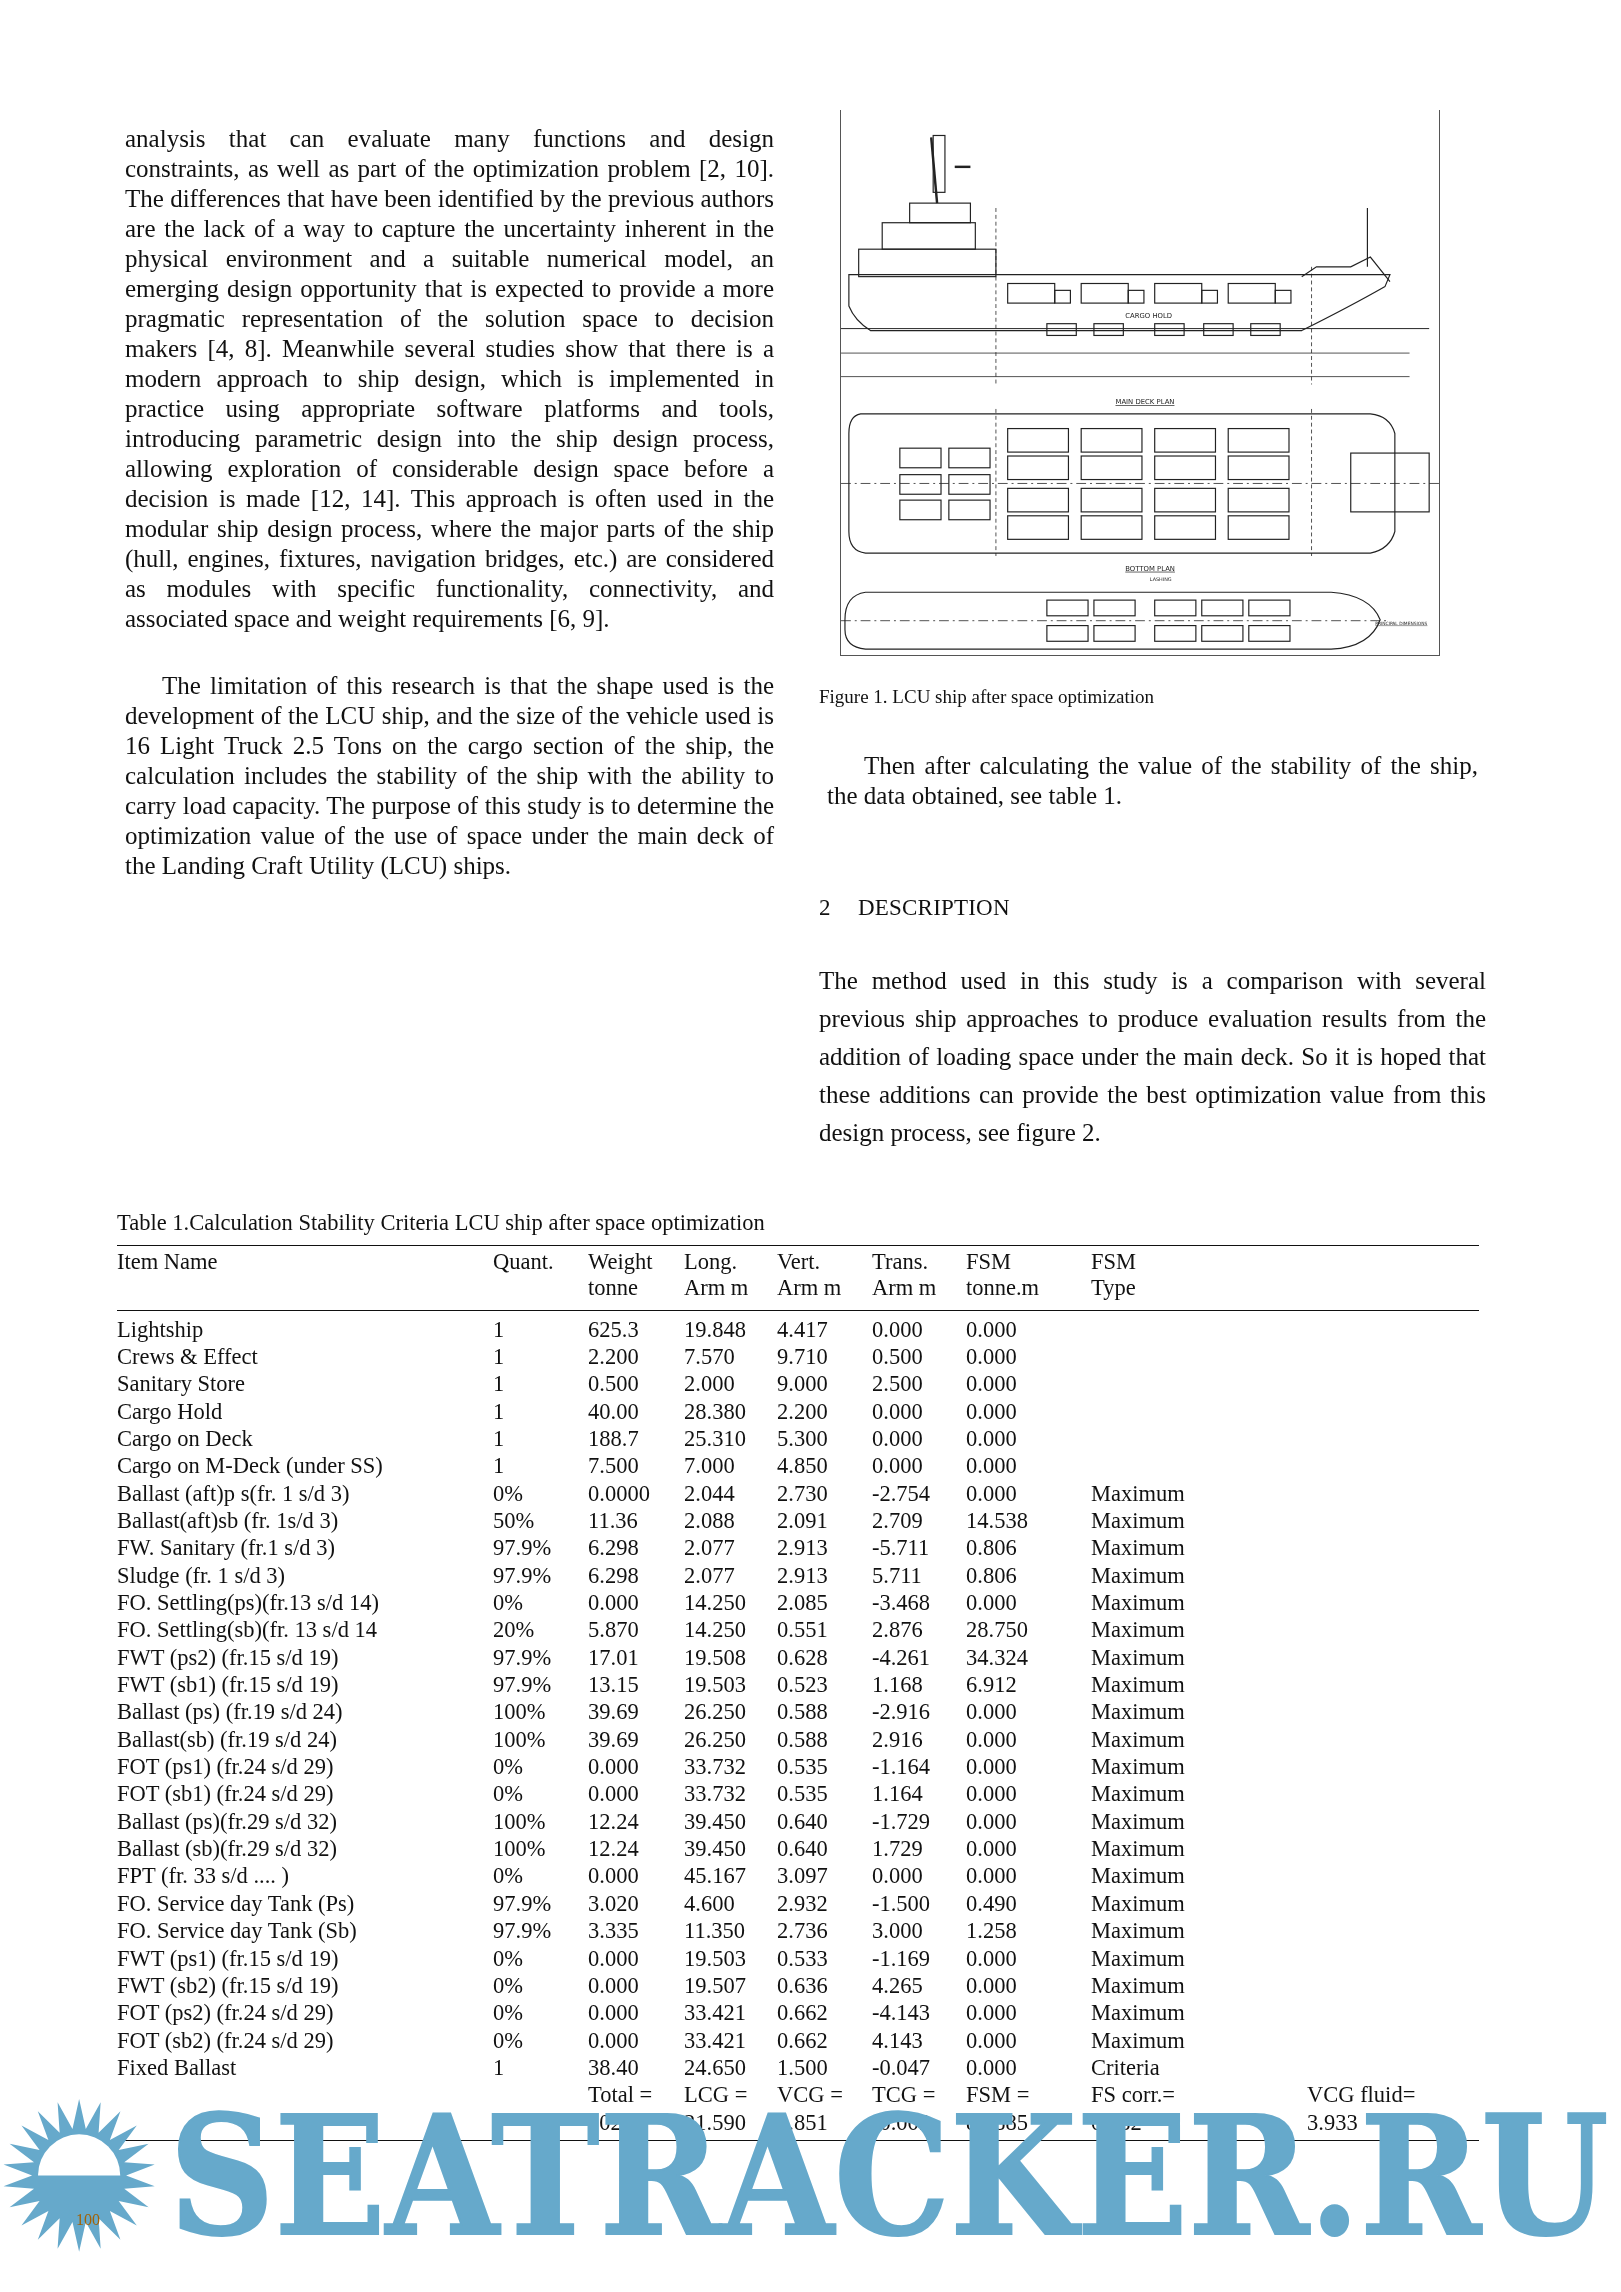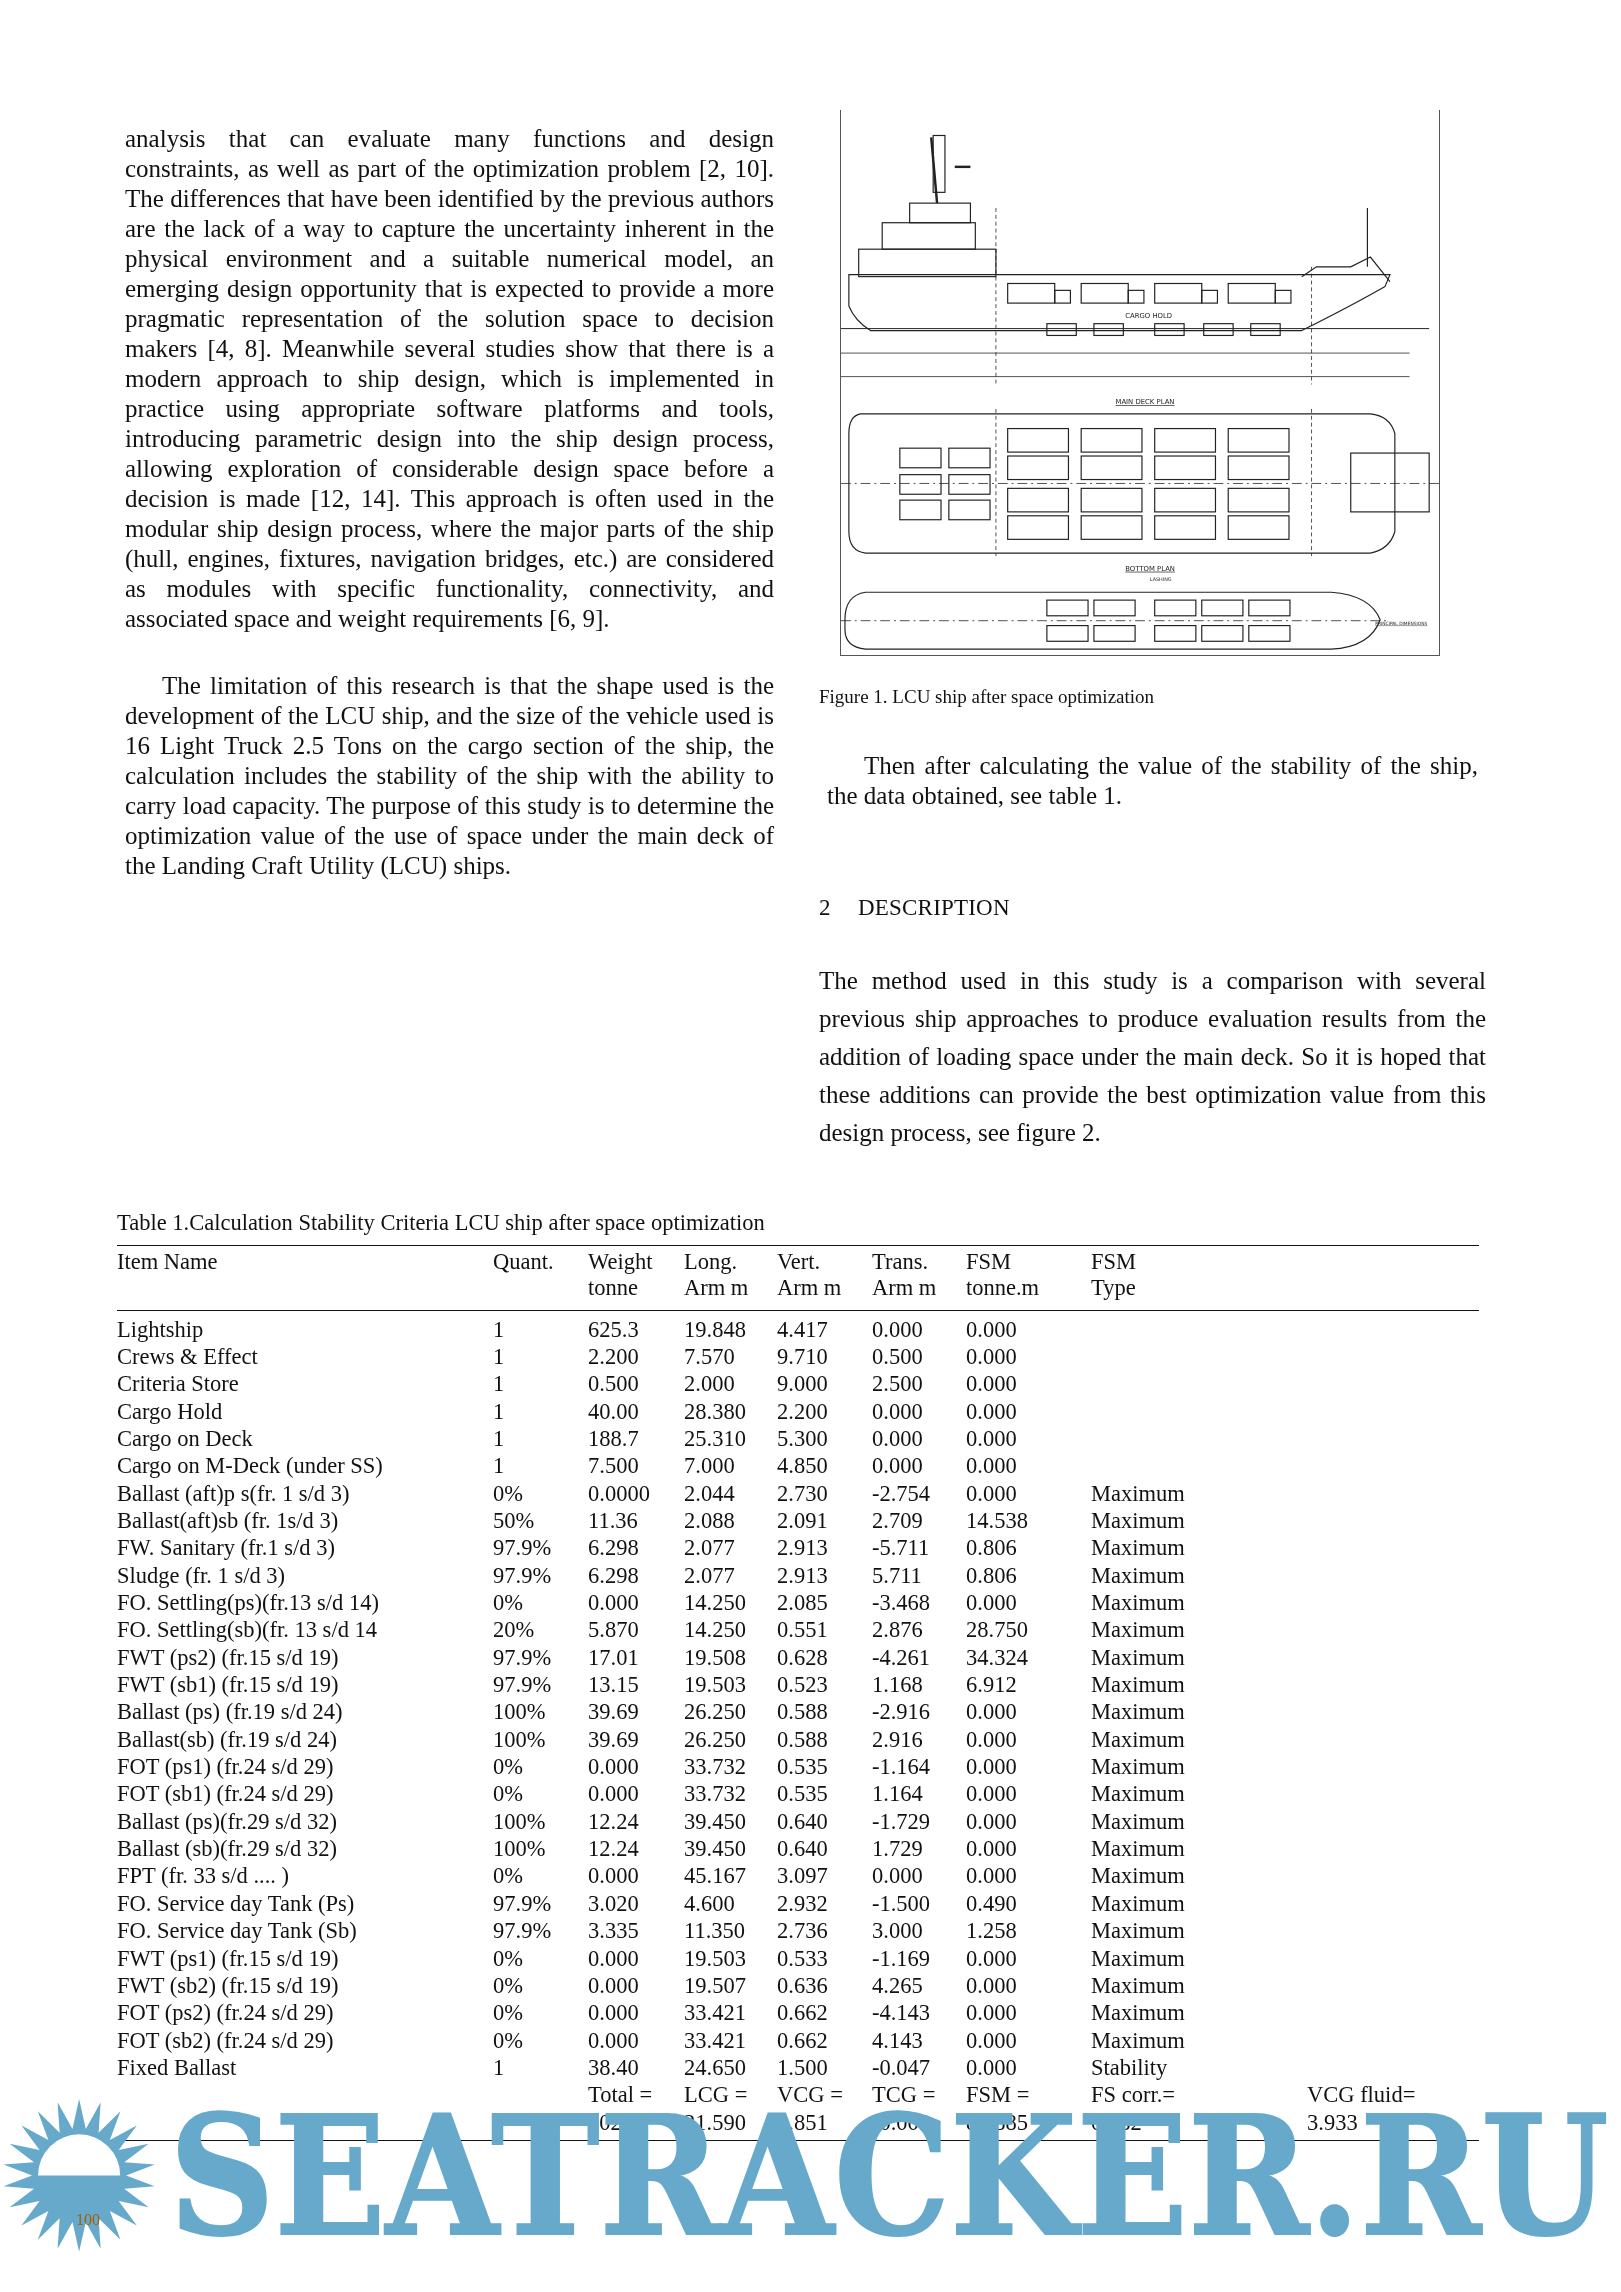--- a/index.html
+++ b/index.html
@@ -196,21 +196,21 @@
         <span class="cell c0">Crews &amp; Effect</span>
         <span class="cell c1">1</span>
         <span class="cell c2">2.200</span>
         <span class="cell c3">7.570</span>
         <span class="cell c4">9.710</span>
         <span class="cell c5">0.500</span>
         <span class="cell c6">0.000</span>
         <span class="cell c7"></span>
       </div>
       <div class="trow" style="top: 125px;">
-        <span class="cell c0">Criteria Store</span>
+        <span class="cell c0">Sanitary Store</span>
         <span class="cell c1">1</span>
         <span class="cell c2">0.500</span>
         <span class="cell c3">2.000</span>
         <span class="cell c4">9.000</span>
         <span class="cell c5">2.500</span>
         <span class="cell c6">0.000</span>
         <span class="cell c7"></span>
       </div>
       <div class="trow" style="top: 153px;">
         <span class="cell c0">Cargo Hold</span>
@@ -453,21 +453,21 @@
         <span class="cell c7">Maximum</span>
       </div>
       <div class="trow" style="top: 809px;">
         <span class="cell c0">Fixed Ballast</span>
         <span class="cell c1">1</span>
         <span class="cell c2">38.40</span>
         <span class="cell c3">24.650</span>
         <span class="cell c4">1.500</span>
         <span class="cell c5">-0.047</span>
         <span class="cell c6">0.000</span>
-        <span class="cell c7">Stability</span>
+        <span class="cell c7">Criteria</span>
       </div>
       <div class="trow" style="top: 836px;">
         <span class="cell c2">Total =</span>
         <span class="cell c3">LCG =</span>
         <span class="cell c4">VCG =</span>
         <span class="cell c5">TCG =</span>
         <span class="cell c6">FSM =</span>
         <span class="cell c7">FS corr.=</span>
         <span class="cell c8">VCG fluid=</span>
       </div>

